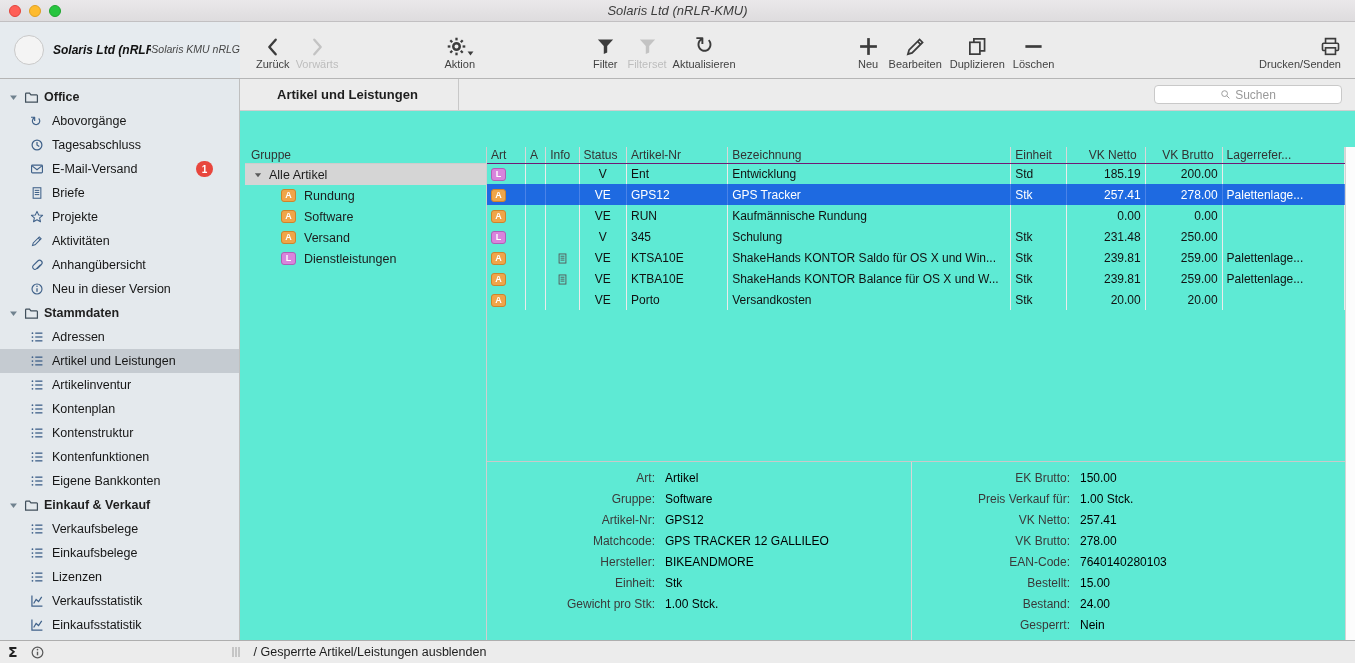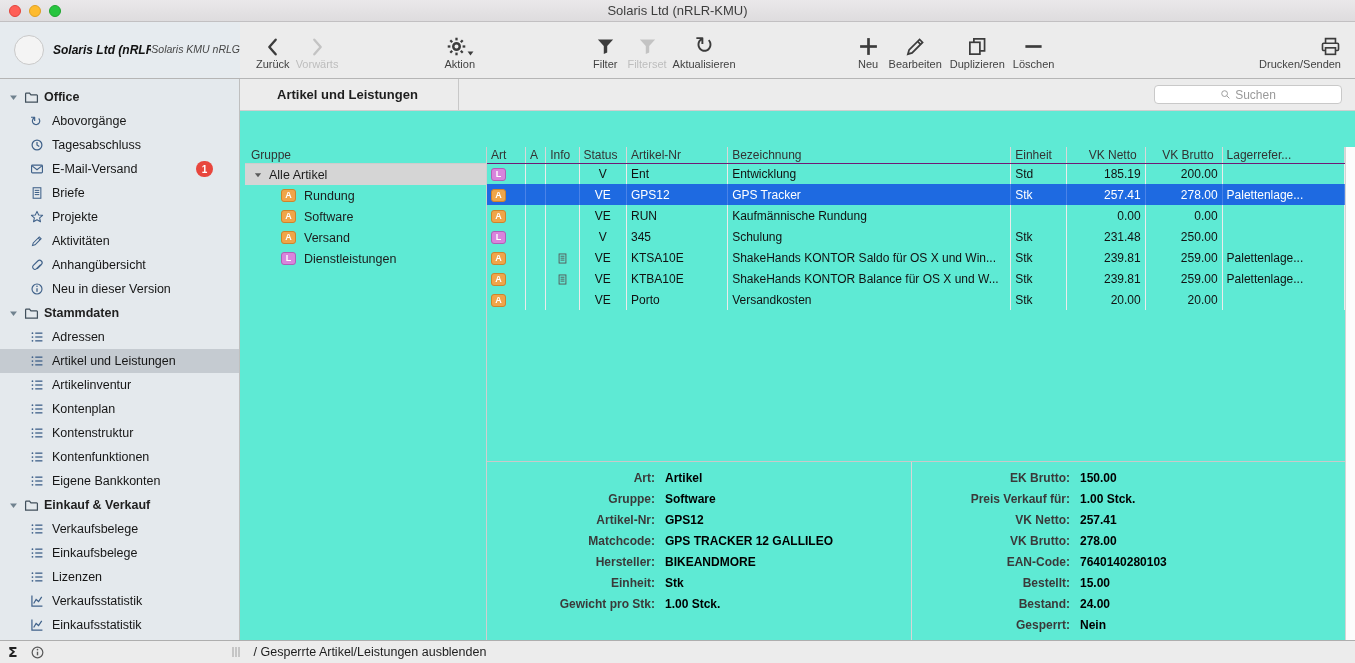--- a/index.html
+++ b/index.html
@@ -7,21 +7,21 @@
   body{font-family:"Liberation Sans","DejaVu Sans",sans-serif;font-size:12px;color:#1c1c1c;background:#fff;}
   .app{width:1355px;height:663px;display:flex;flex-direction:column;}
 
   
   .titlebar{flex:0 0 22px;height:22px;background:linear-gradient(#eae8ea,#dedcde);border-bottom:1px solid #c2c0c2;display:flex;align-items:center;position:relative;}
   .traffic{display:flex;gap:8px;margin-left:9px;z-index:2;}
   .light{width:12px;height:12px;border-radius:50%;display:inline-block;}
   .light.red{background:#ff5f57;border:1px solid #e2443c;}
   .light.yellow{background:#febb2e;border:1px solid #dfa023;}
   .light.green{background:#27c53f;border:1px solid #1fa52f;}
-  .win-title{position:absolute;left:0;right:0;text-align:center;font-size:13px;color:#3d3d3d;}
+  .win-title{position:absolute;left:0;right:0;text-align:center;font-size:13px;color:#3d3d3d;font-style:italic;}
 
   
   .toolbar{flex:0 0 57px;height:57px;background:#ececec;border-bottom:1px solid #b5b5b5;display:flex;}
   .account{flex:0 0 240px;width:240px;background:#e6ebef;display:flex;align-items:center;padding-left:14px;gap:9px;}
   .avatar{width:30px;height:30px;border-radius:50%;background:#f4f4f4;border:1px solid #c9c9c9;flex:0 0 30px;}
   .acc-text{display:flex;line-height:1.25;min-width:0;font-style:italic;}
   .acc-name{font-weight:bold;font-size:12px;color:#111;white-space:nowrap;overflow:hidden;}
   .acc-sub{font-size:10.5px;color:#454545;white-space:nowrap;}
   .tb-area{flex:1;display:flex;align-items:center;padding:3px 14px 2px 10px;min-width:0;}
   .tb-btn{display:flex;flex-direction:column;align-items:center;justify-content:center;color:#3c3c3c;cursor:default;}
@@ -75,21 +75,21 @@
   td.c-status{text-align:center;}
   td.c-info{text-align:center;}
   td.num{text-align:right;padding-right:8px;}
   tr.sel td{background:#1e6ae1;color:#fff;border-right-color:#4a83e8;}
   .doc-ic svg{width:13px;height:13px;display:inline-block;vertical-align:middle;color:#555;}
 
   .detail{flex:1;border-top:1px solid #c9c9c9;display:flex;margin-right:10px;min-height:0;}
   .d-col{padding-top:5px;display:flex;flex-direction:column;}
   .d-col.leftc{flex:0 0 425px;width:425px;border-right:1px solid #d6d6d6;}
   .d-col.rightc{flex:1;}
-  .d-row{height:21px;display:flex;align-items:center;font-weight:bold;}
+  .d-row{height:21px;display:flex;align-items:center;}
   .d-label{flex:0 0 168px;width:168px;text-align:right;color:#3a3a3a;}
   .rightc .d-label{flex:0 0 158px;width:158px;}
   .d-value{margin-left:10px;color:#000;white-space:nowrap;}
 
   
   .statusbar{flex:0 0 23px;height:23px;background:#ececec;border-top:1px solid #aeaeae;display:flex;align-items:center;}
   .st-sigma{margin-left:8px;font-weight:bold;font-size:14px;color:#222;font-family:"DejaVu Sans",sans-serif;}
   .st-info{margin-left:12px;display:flex;}
   .st-info svg{width:15px;height:15px;display:block;color:#5a5a5a;}
   .st-grip{margin-left:185px;display:flex;}

